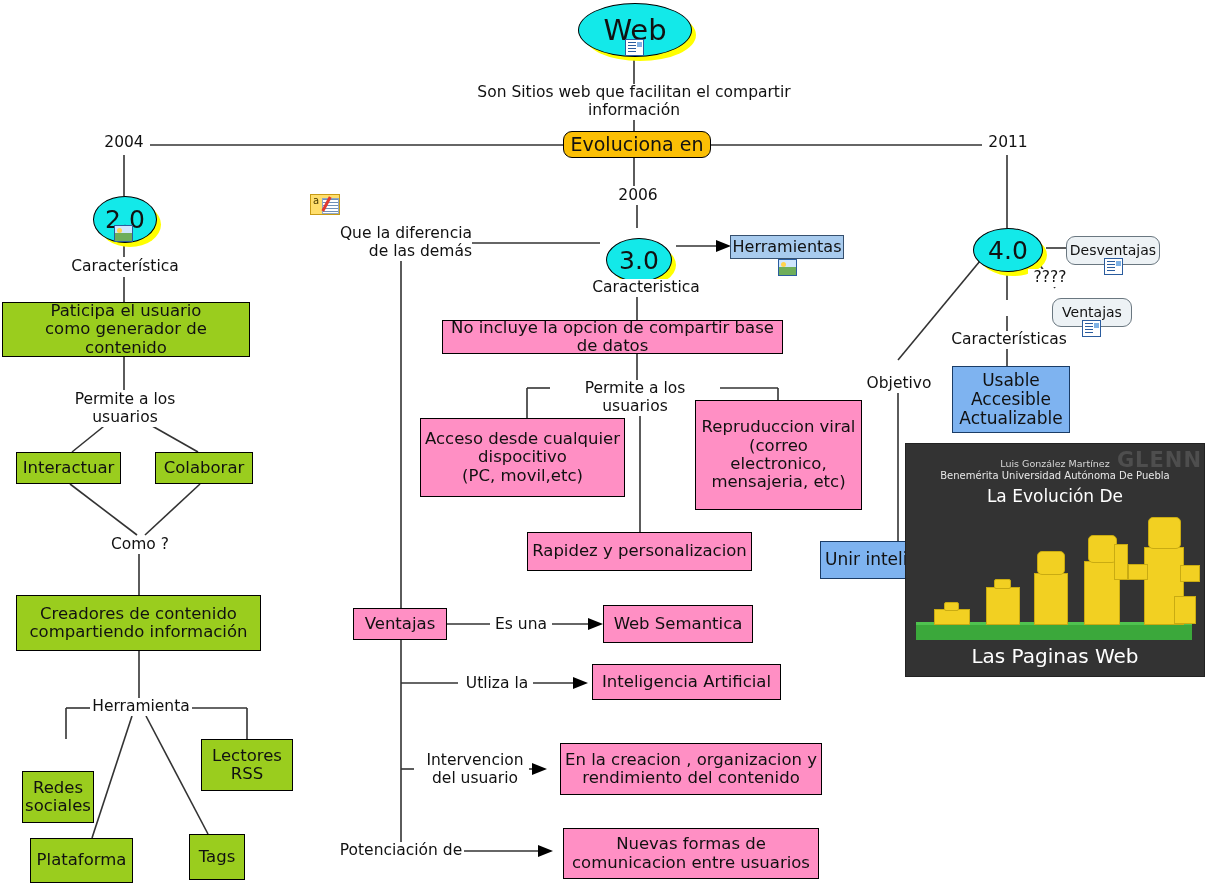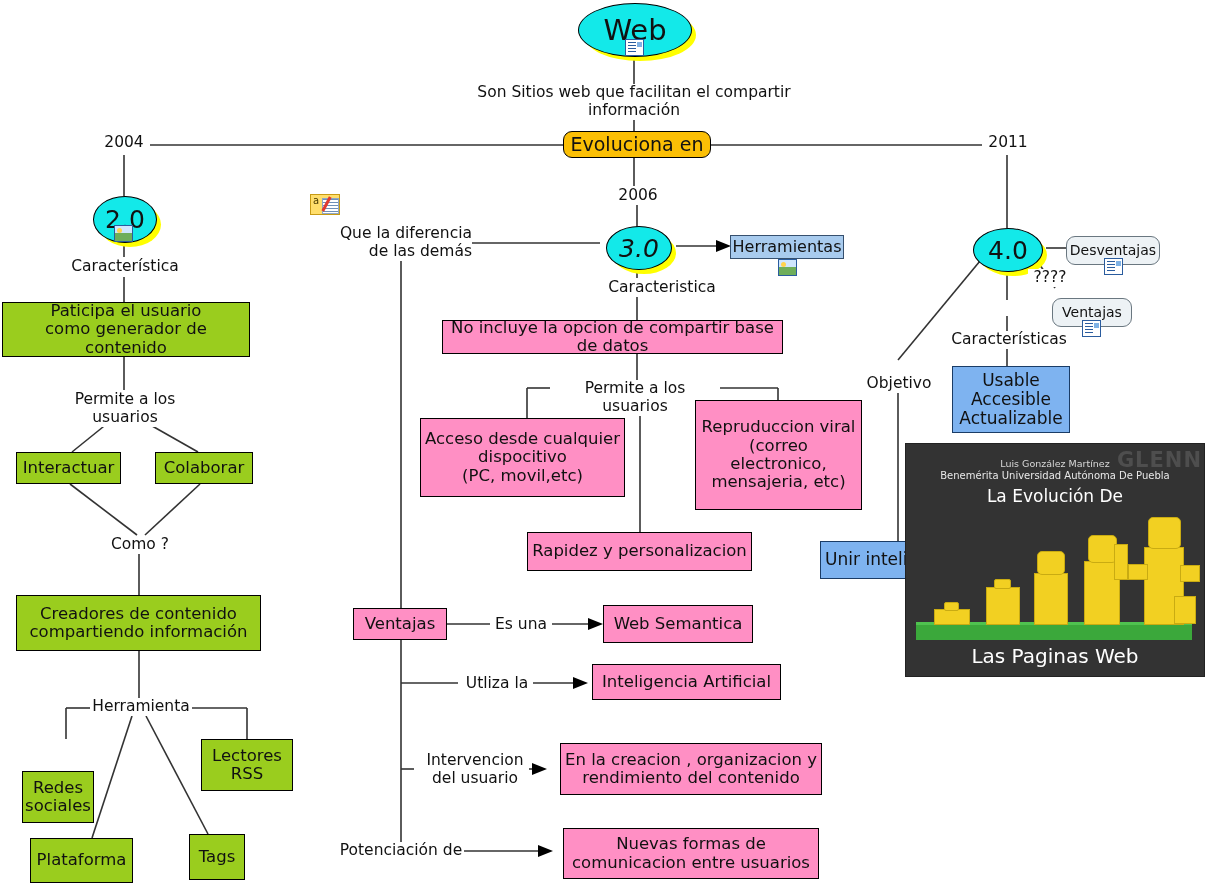--- a/index.html
+++ b/index.html
@@ -217,33 +217,33 @@
   <div class="node green" style="left:30px;top:838px;width:103px;height:45px;">
     <span>Plataforma</span>
   </div>
   <div class="node green" style="left:189px;top:834px;width:56px;height:46px;">
     <span>Tags</span>
   </div>
 
   <div class="lbl" style="left:332px;top:225px;width:140px;text-align:right;">Que la diferencia
 de las demás</div>
 
-  <div class="oval" style="left:606px;top:226px;width:64px;height:42px;font-style:italic;">
+  <div class="oval" style="left:606px;top:238px;width:64px;height:42px;">
     <div class="shadow"></div>
     <div class="face" style="font-size:25px;">
       <span>3.0</span>
     </div>
   </div>
 
   <div class="node blue-small" style="left:730px;top:235px;width:114px;height:24px;">
     <span>Herramientas</span>
   </div>
   <span class="ico pic" style="left:778px;top:259px;"></span>
 
-  <div class="lbl" style="left:602px;top:279px;width:120px;">Caracteristica</div>
+  <div class="lbl" style="left:586px;top:279px;width:120px;">Caracteristica</div>
 
   <div class="node pink" style="left:442px;top:320px;width:341px;height:34px;">
     <span>No incluye la opcion de compartir base de datos</span>
   </div>
 
   <div class="lbl" style="left:550px;top:380px;width:170px;">Permite a los usuarios</div>
 
   <div class="node pink" style="left:420px;top:418px;width:205px;height:79px;">
     <span>Acceso desde cualquier
 dispocitivo

